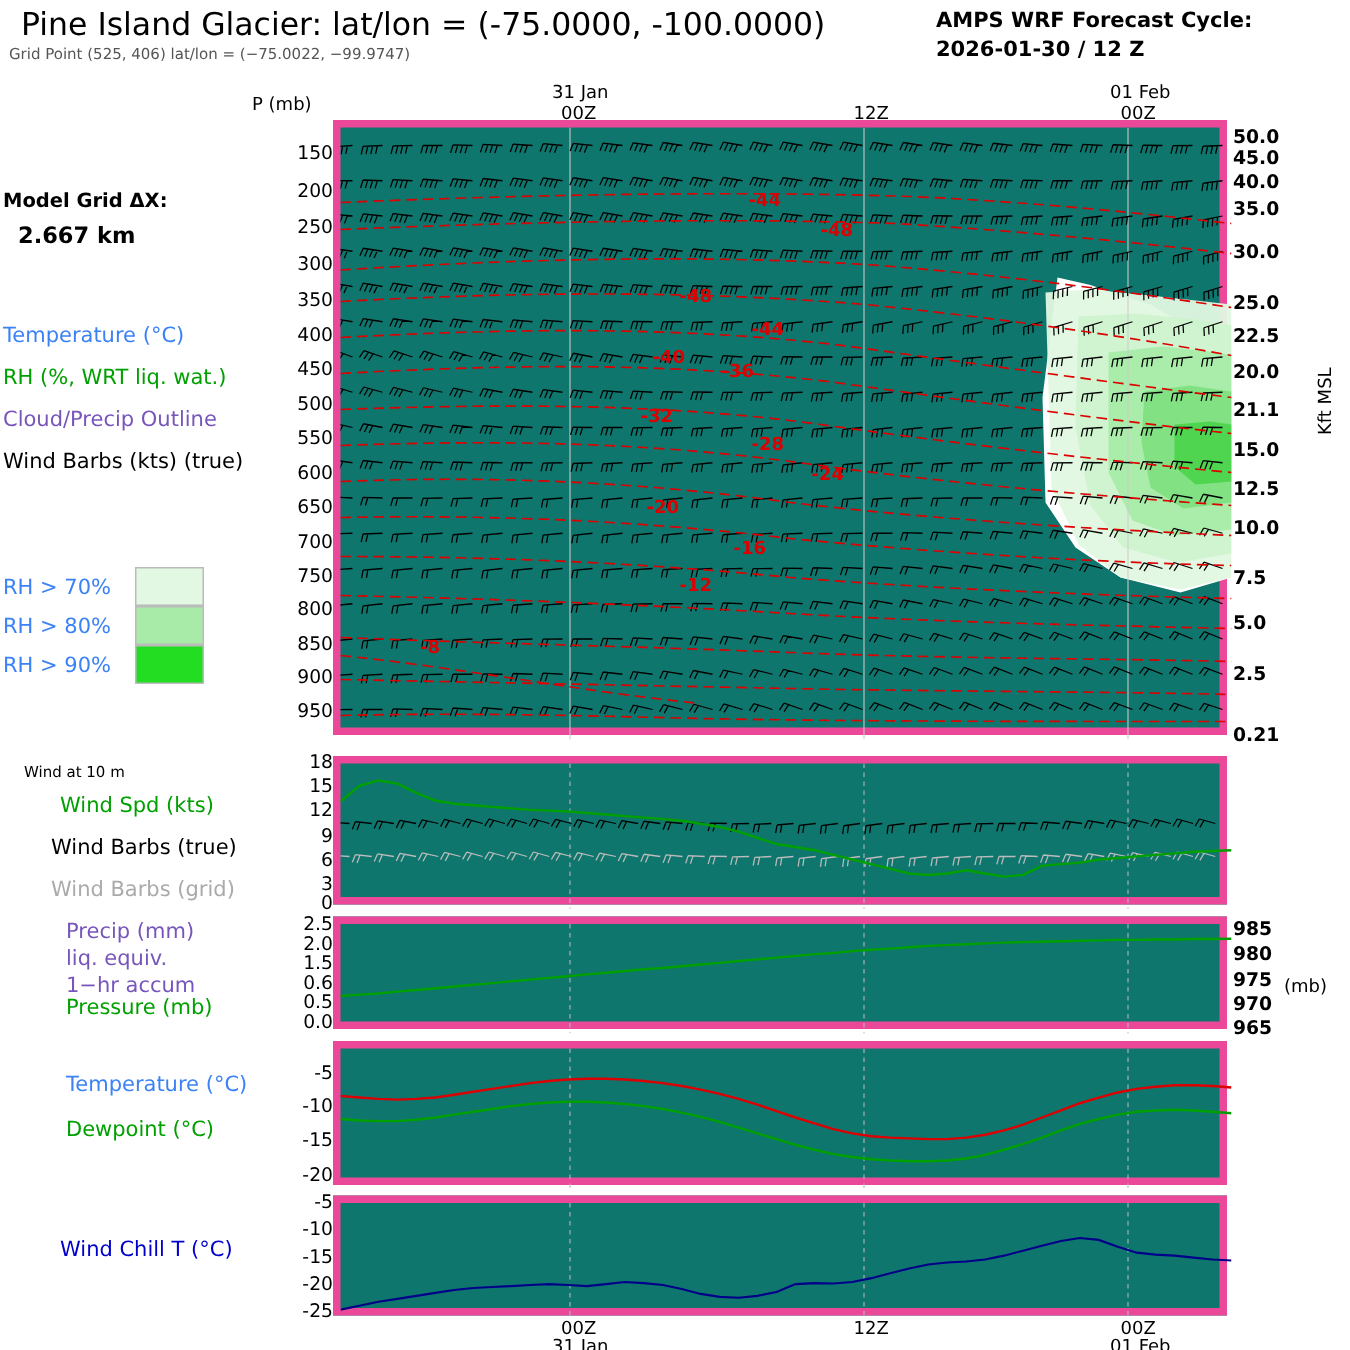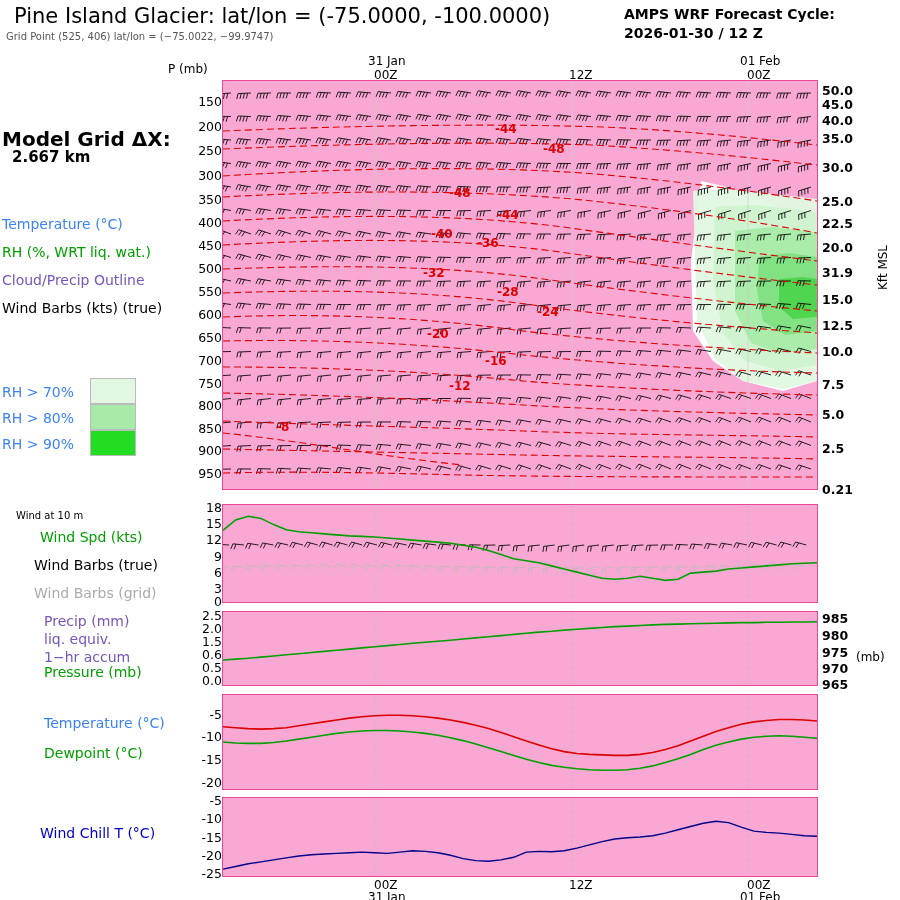--- a/index.html
+++ b/index.html
@@ -22,33 +22,33 @@
   .legend-blue{color:#0000cc;}
   .legend-gray{color:#aaaaaa;}
   .legend-black{color:#000;}
   .lbl{font-size:14px;white-space:nowrap;}
   .lbl-sm{font-size:12px;white-space:nowrap;}
   .lbl-xs{font-size:10px;white-space:nowrap;}
   .bold{font-weight:bold;}
   .axis-num{font-size:12.5px;color:#000;text-align:right;white-space:nowrap;}
   .axis-num-l{font-size:12.5px;color:#000;text-align:left;white-space:nowrap;font-weight:bold;}
   .tick-lbl{font-size:12px;color:#000;white-space:nowrap;}
-  .frame{position:absolute;border:1px solid #ec4899;box-sizing:border-box;background:#f9a8d4;}
+  .frame{position:absolute;border:5px solid #ec4899;box-sizing:border-box;background:#0f766e;}
   .swatch{position:absolute;border:1px solid #bbbbbb;box-sizing:border-box;}
   svg{display:block;}
 </style>
 </head>
 <body>
 
 <div class="abs title-main" style="left:14px;top:4px;">Pine Island Glacier:  lat/lon = (-75.0000, -100.0000)</div>
 <div class="abs subtitle" style="left:6px;top:31px;">Grid Point (525, 406) lat/lon = (−75.0022, −99.9747)</div>
 <div class="abs cycle" style="left:624px;top:5px;">AMPS WRF Forecast Cycle:</div>
 <div class="abs cycle" style="left:624px;top:24px;">2026-01-30 / 12  Z</div>
 
-<div class="abs lbl bold" style="left:2px;top:127px;font-size:20px;">Model Grid ΔX:</div>
+<div class="abs lbl bold" style="left:2px;top:127px;font-size:13px;">Model Grid ΔX:</div>
 <div class="abs lbl bold" style="left:12px;top:148px;font-size:15px;">2.667 km</div>
 
 <div class="abs lbl legend-red" style="left:2px;top:216px;">Temperature (°C)</div>
 <div class="abs lbl legend-green" style="left:2px;top:244px;">RH (%, WRT liq. wat.)</div>
 <div class="abs lbl legend-purple" style="left:2px;top:272px;">Cloud/Precip Outline</div>
 <div class="abs lbl legend-black" style="left:2px;top:300px;">Wind Barbs (kts) (true)</div>
 
 <div class="swatch" style="left:90px;top:378px;width:46px;height:26px;background:#e2f8e2;"></div>
 <div class="swatch" style="left:90px;top:404px;width:46px;height:26px;background:#a8eba8;"></div>
 <div class="swatch" style="left:90px;top:430px;width:46px;height:26px;background:#22dd22;"></div>
@@ -100,21 +100,21 @@
 <div class="abs axis-num" style="left:186px;top:466px;width:36px;">950</div>
 
 <div class="abs axis-num-l" style="left:822px;top:83px;">50.0</div>
 <div class="abs axis-num-l" style="left:822px;top:97px;">45.0</div>
 <div class="abs axis-num-l" style="left:822px;top:113px;">40.0</div>
 <div class="abs axis-num-l" style="left:822px;top:131px;">35.0</div>
 <div class="abs axis-num-l" style="left:822px;top:160px;">30.0</div>
 <div class="abs axis-num-l" style="left:822px;top:194px;">25.0</div>
 <div class="abs axis-num-l" style="left:822px;top:216px;">22.5</div>
 <div class="abs axis-num-l" style="left:822px;top:240px;">20.0</div>
-<div class="abs axis-num-l" style="left:822px;top:265px;">31.9</div>
+<div class="abs axis-num-l" style="left:822px;top:265px;">21.1</div>
 <div class="abs axis-num-l" style="left:822px;top:292px;">15.0</div>
 <div class="abs axis-num-l" style="left:822px;top:318px;">12.5</div>
 <div class="abs axis-num-l" style="left:822px;top:344px;">10.0</div>
 <div class="abs axis-num-l" style="left:822px;top:377px;">7.5</div>
 <div class="abs axis-num-l" style="left:822px;top:407px;">5.0</div>
 <div class="abs axis-num-l" style="left:822px;top:441px;">2.5</div>
 <div class="abs axis-num-l" style="left:822px;top:482px;">0.21</div>
 
 <div class="frame" style="left:222px;top:80px;width:596px;height:410px;">
   <svg width="594" height="408" viewBox="0 0 594 408">

